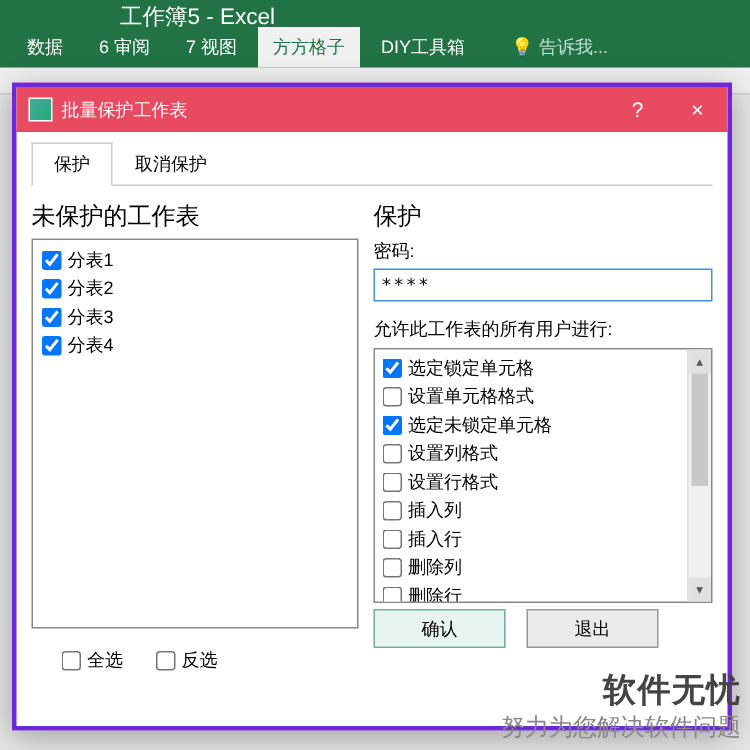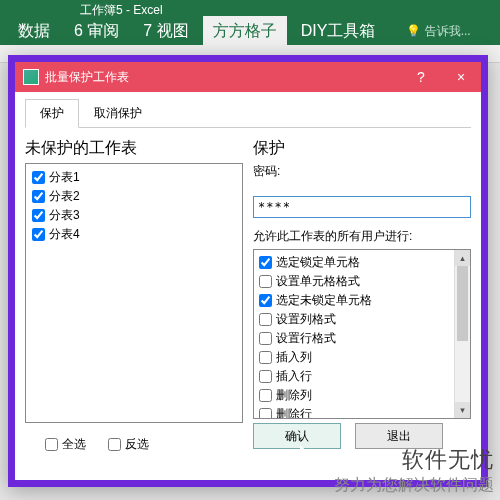--- a/index.html
+++ b/index.html
@@ -1,60 +1,60 @@
 <!DOCTYPE html>
 <html><head>
 <meta charset="utf-8">
 <style>
 *{box-sizing:border-box;margin:0;padding:0;font-family:"Microsoft YaHei","SimSun",sans-serif;font-size:12px}
 body{width:500px;height:500px;background:#e6e6e6;position:relative;overflow:hidden}
 .ribbon-bar{background:#217346;height:45px;display:flex;align-items:flex-end;color:#fff;padding:0 8px;position:relative}
-.doc-title{position:absolute;top:2px;left:80px;color:#fff;font-size:12px}
+.doc-title{position:absolute;top:2px;left:80px;color:#fff;font-size:15px}
 .ribbon-tabs{display:flex;align-items:center;height:28px;gap:4px}
-.ribbon-tab{padding:5px 10px;color:#fff;cursor:pointer;font-size:16px}
+.ribbon-tab{padding:5px 10px;color:#fff;cursor:pointer;font-size:12px}
 .ribbon-tab.active{background:#f0f0f0;color:#217346}
 .ribbon-tab.diy{color:#fff}
 .tell-me{color:#c0e0d0;margin-left:12px;padding:5px}
 .ribbon-content{background:#f0f0f0;height:18px;border-bottom:1px solid #d0d0d0}
-.dialog{position:absolute;top:55px;left:8px;width:480px;height:432px;background:#fff;border:7px solid #6d28d9;box-shadow:0 4px 20px rgba(0,0,0,.3)}
+.dialog{position:absolute;top:55px;left:8px;width:480px;height:432px;background:#fff;border:3px solid #6d28d9;box-shadow:0 4px 20px rgba(0,0,0,.3)}
 .titlebar{height:30px;background:#e84a5f;display:flex;align-items:center;padding:0 0 0 8px;color:#fff}
 .titlebar-icon{width:16px;height:16px;background:linear-gradient(135deg,#4a9,#2a7);margin-right:6px;border:1px solid #fff;display:inline-block}
 .titlebar-title{flex:1}
 .titlebar-btns{display:flex;height:100%}
 .titlebar-btn{width:40px;height:100%;display:flex;align-items:center;justify-content:center;cursor:pointer;font-size:14px}
 .dialog-body{padding:6px 10px}
 .tab-strip{display:flex;border-bottom:1px solid #ccc;margin-bottom:10px}
 .dlg-tab{padding:5px 14px;border:1px solid transparent;cursor:pointer;position:relative;top:1px}
 .dlg-tab.active{border:1px solid #ccc;border-bottom:1px solid #fff;background:#fff}
 .main-area{display:flex;gap:10px}
 .left-panel{width:218px}
 .right-panel{flex:1}
 .group-label{margin-bottom:4px;font-size:16px}
 .listbox{border:1px solid #888;height:260px;padding:4px;background:#fff;overflow:hidden}
 .chk-row{display:flex;align-items:center;padding:1px 2px;gap:4px}
 .chk-row input{margin:0}
 .bottom-checks{display:flex;gap:18px;margin-top:12px;padding-left:18px}
-.pwd-label{margin-bottom:16px}
+.pwd-label{margin-bottom:3px}
 .pwd-input{width:100%;border:1px solid #4a90d0;padding:3px 4px;margin-bottom:10px;font-family:monospace;letter-spacing:1px}
 .permit-label{margin-bottom:4px}
 .permit-list{border:1px solid #888;height:170px;background:#fff;position:relative;overflow:hidden}
 .permit-inner{padding:3px}
 .permit-scrollbar{position:absolute;right:0;top:0;bottom:0;width:16px;background:#f0f0f0;border-left:1px solid #ddd}
 .sb-btn{height:16px;background:#e0e0e0;display:flex;align-items:center;justify-content:center;font-size:9px;color:#555}
 .sb-track{position:absolute;top:16px;bottom:16px;left:0;right:0}
 .sb-thumb{position:absolute;top:0;left:2px;right:2px;height:75px;background:#c8c8c8}
 .sb-btn.down{position:absolute;bottom:0;left:0;right:0}
 .btn-row{display:flex;gap:14px;margin-top:4px;justify-content:flex-start}
 .btn{width:88px;height:26px;border:1px solid #999;background:#eaeaea;cursor:pointer;display:flex;align-items:center;justify-content:center;position:relative}
 .btn.primary{border:1px solid #7aa;background:#e8f4f0}
 .cursor-arrow{position:absolute;left:300px;top:445px;width:0;height:0;pointer-events:none;z-index:50}
 .cursor-arrow::before{content:'';position:absolute;width:12px;height:16px;background:#fff;clip-path:polygon(0 0,0 14px,4px 11px,7px 16px,9px 15px,6px 10px,11px 10px);border:0}
 .cursor-arrow::after{content:'';position:absolute;width:12px;height:16px;clip-path:polygon(0 0,0 14px,4px 11px,7px 16px,9px 15px,6px 10px,11px 10px);background:transparent;filter:drop-shadow(0 0 1px #000)}
 .watermark{position:absolute;right:6px;bottom:4px;text-align:right;pointer-events:none}
-.watermark .wm-main{font-size:22px;color:#444;font-weight:400;letter-spacing:1px}
+.watermark .wm-main{font-size:22px;color:#444;font-weight:700;letter-spacing:1px}
 .watermark .wm-sub{font-size:16px;color:#888}
 </style>
 </head>
 <body>
 
 <div class="ribbon-bar">
   <div class="doc-title">工作簿5 - Excel</div>
   <div class="ribbon-tabs">
     <div class="ribbon-tab">数据</div>
     <div class="ribbon-tab">6 审阅</div>

